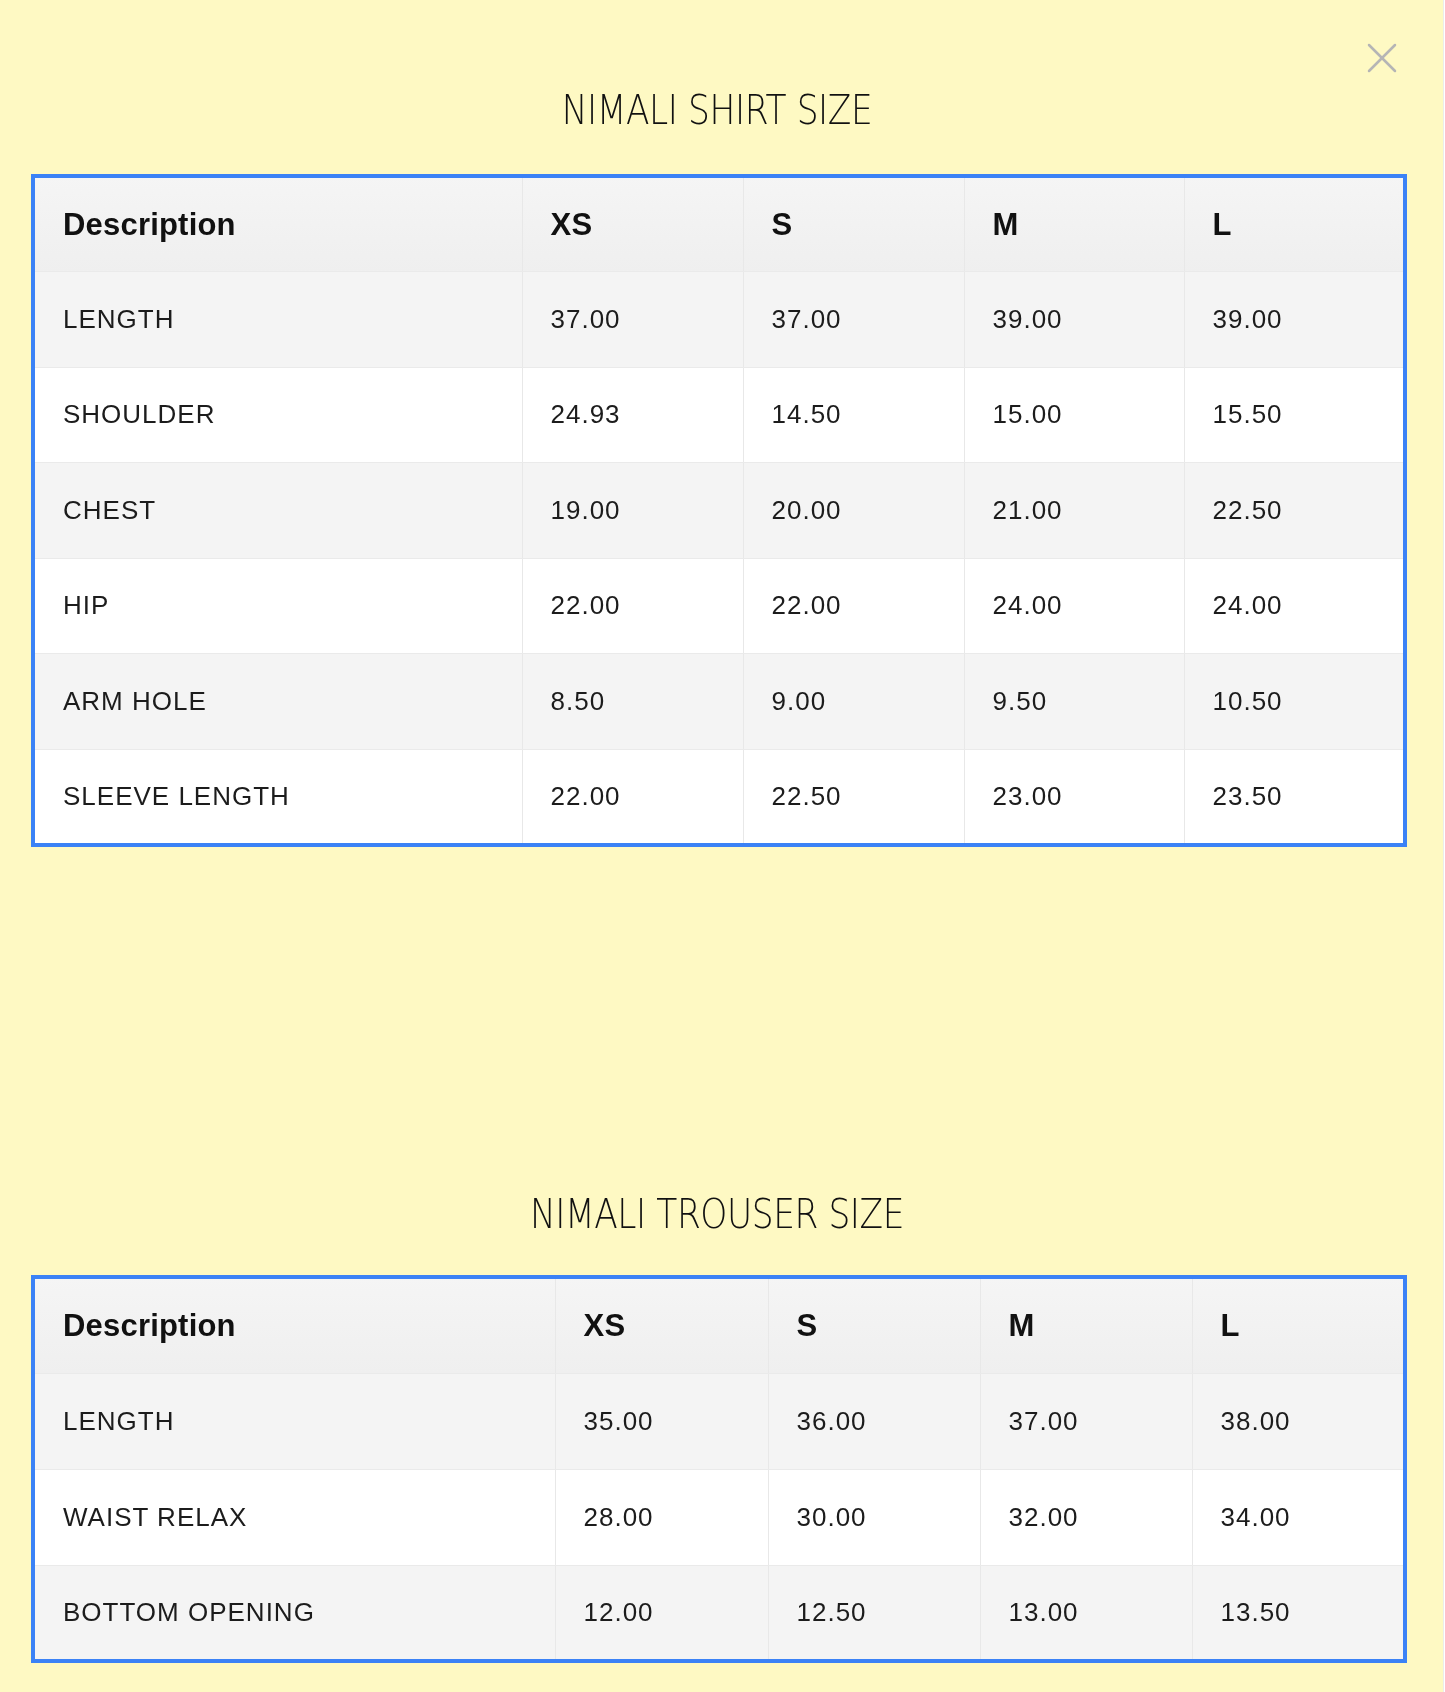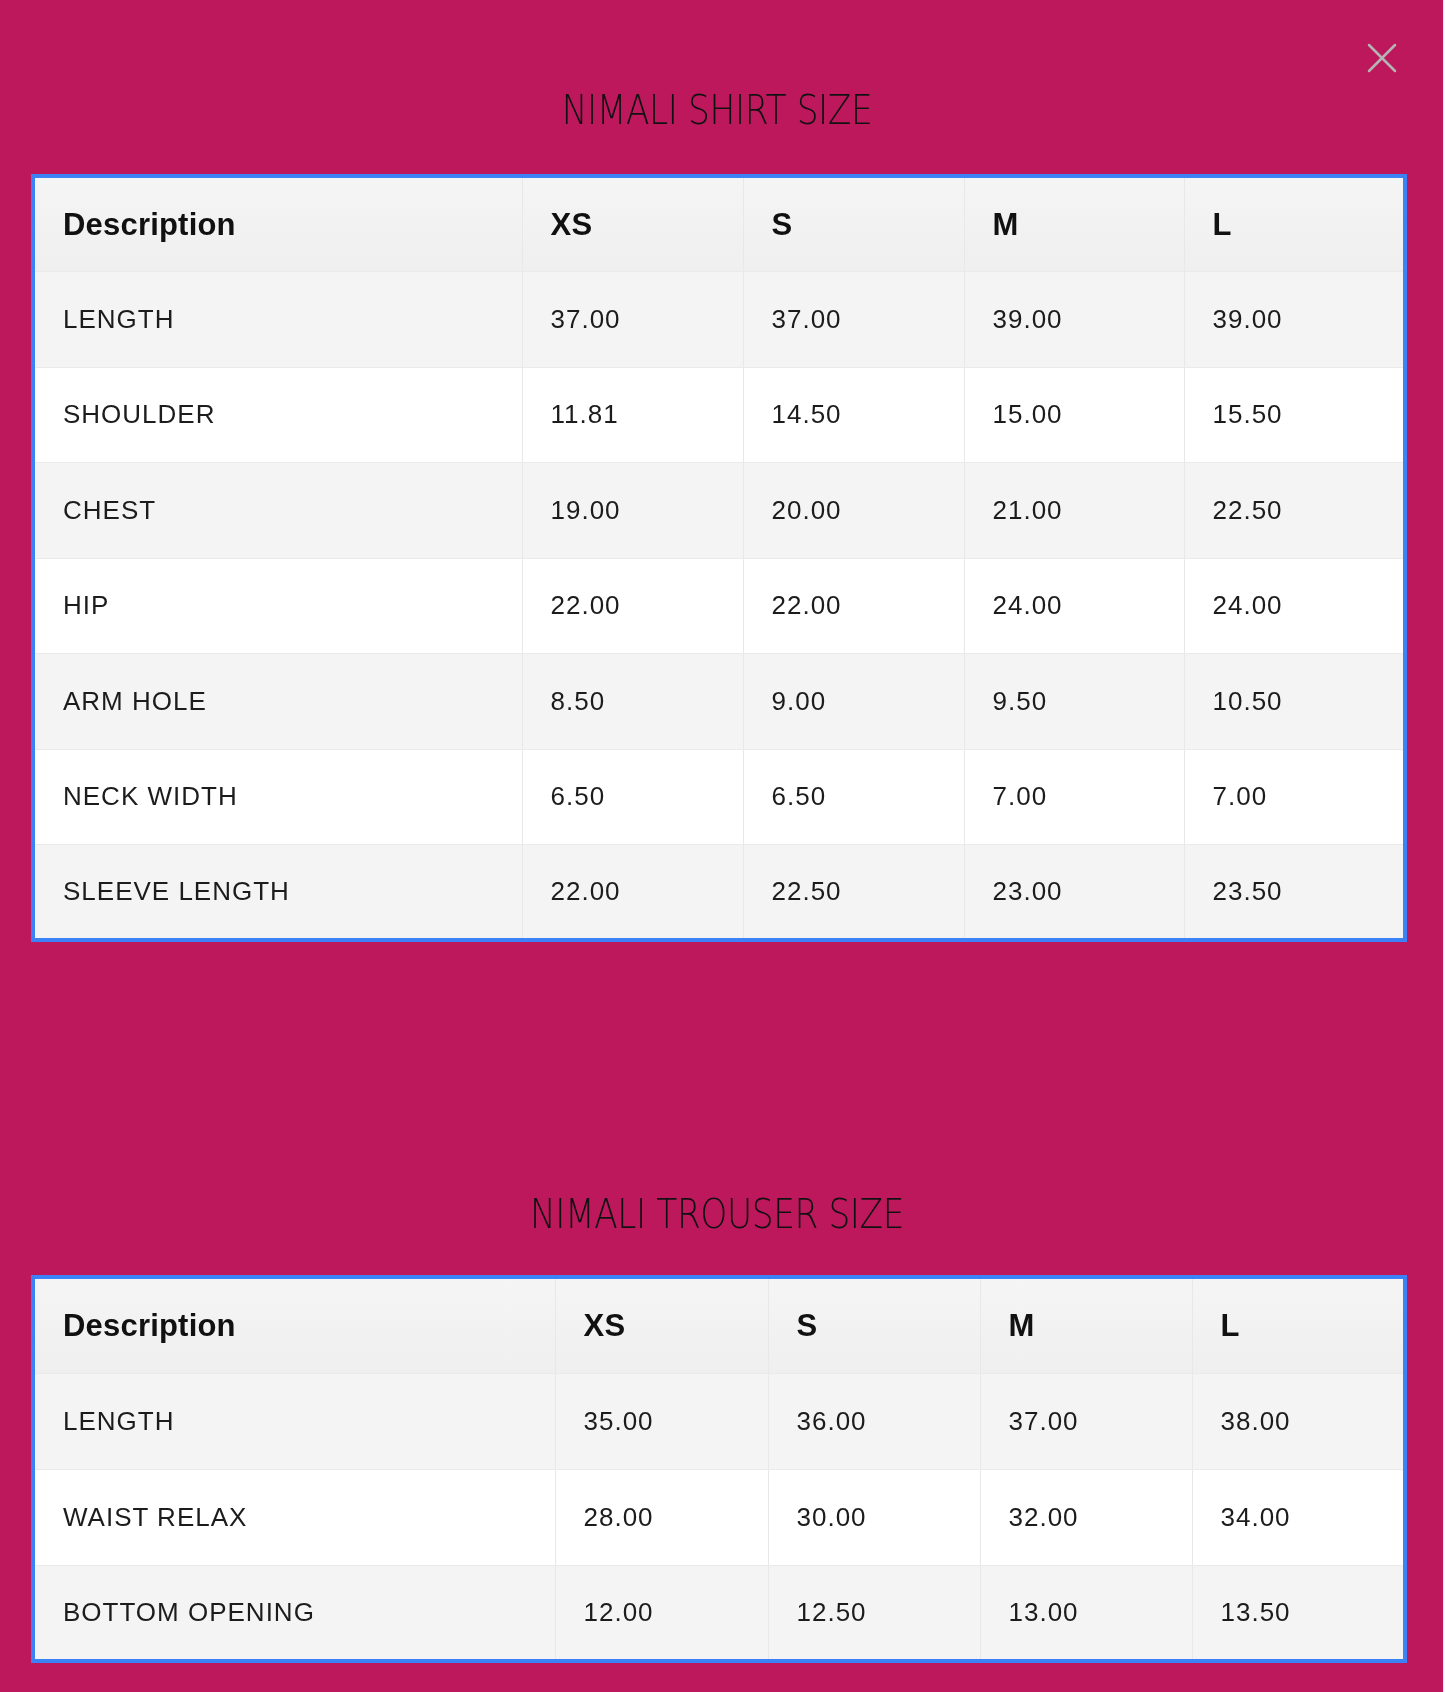--- a/index.html
+++ b/index.html
@@ -13,21 +13,21 @@
       position: relative;
       overflow: hidden;
       font-family: "Liberation Sans", "DejaVu Sans", sans-serif;
       color: #1e1e1e;
     }
     .modal {
       position: absolute;
       left: 0; top: 0;
       width: 1443px;
       height: 1692px;
-      background: #be185d;
+      background: #fef9c3;
       border-right: 1px solid #ececec;
     }
     .close-btn {
       position: absolute;
       left: 1366px;
       top: 42px;
       width: 32px;
       height: 32px;
       cursor: pointer;
     }
@@ -128,21 +128,21 @@
     <tbody>
       <tr>
         <td>LENGTH</td>
         <td>37.00</td>
         <td>37.00</td>
         <td>39.00</td>
         <td>39.00</td>
       </tr>
       <tr>
         <td>SHOULDER</td>
-        <td>11.81</td>
+        <td>24.93</td>
         <td>14.50</td>
         <td>15.00</td>
         <td>15.50</td>
       </tr>
       <tr>
         <td>CHEST</td>
         <td>19.00</td>
         <td>20.00</td>
         <td>21.00</td>
         <td>22.50</td>
@@ -153,27 +153,20 @@
         <td>22.00</td>
         <td>24.00</td>
         <td>24.00</td>
       </tr>
       <tr>
         <td>ARM HOLE</td>
         <td>8.50</td>
         <td>9.00</td>
         <td>9.50</td>
         <td>10.50</td>
-      </tr>
-      <tr>
-        <td>NECK WIDTH</td>
-        <td>6.50</td>
-        <td>6.50</td>
-        <td>7.00</td>
-        <td>7.00</td>
       </tr>
       <tr>
         <td>SLEEVE LENGTH</td>
         <td>22.00</td>
         <td>22.50</td>
         <td>23.00</td>
         <td>23.50</td>
       </tr>
     </tbody>
   </table>

